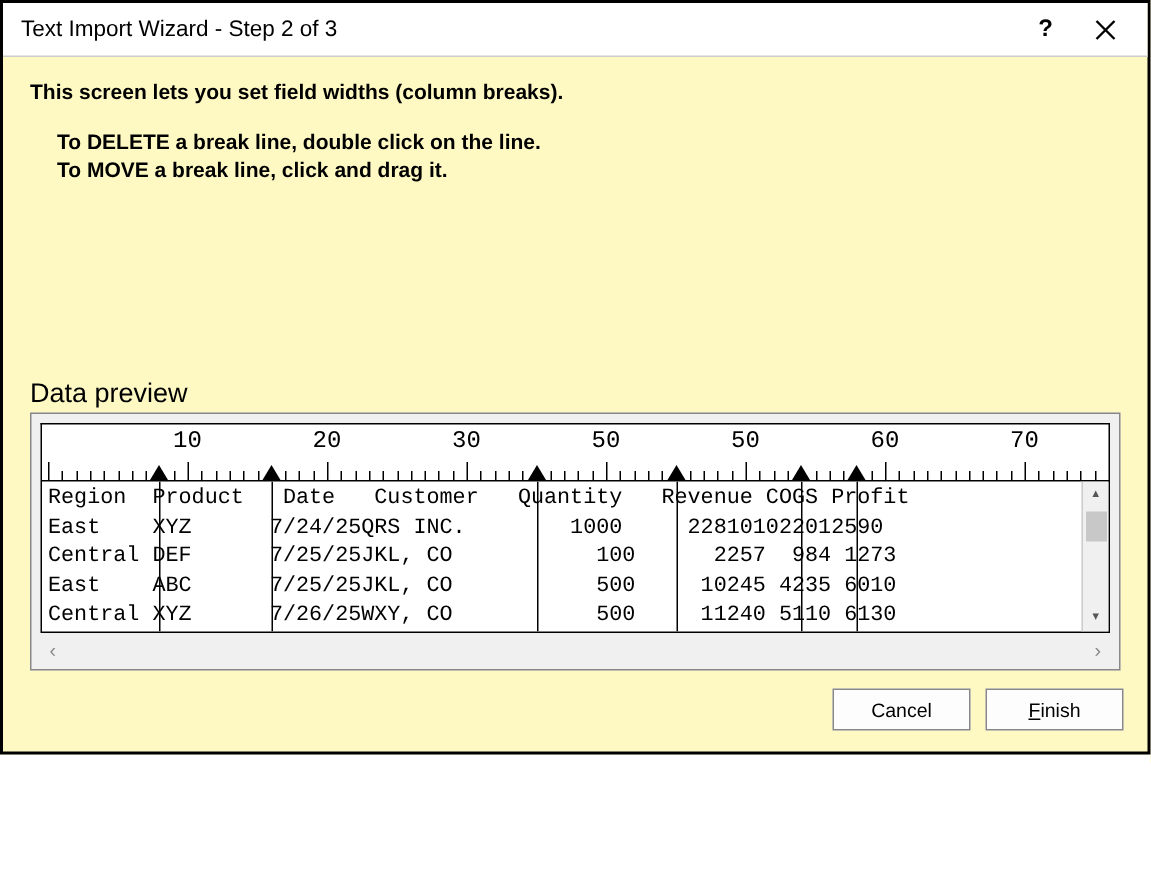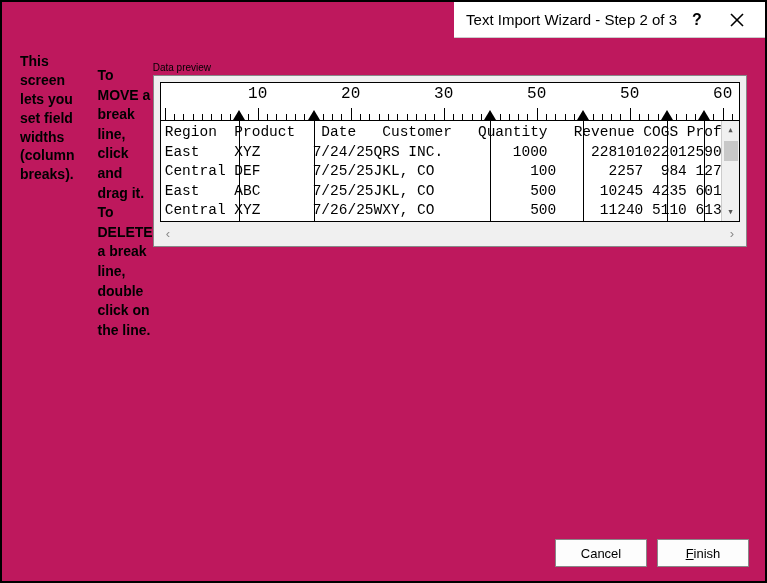--- a/index.html
+++ b/index.html
@@ -5,27 +5,26 @@
   * { box-sizing: border-box; }
   body {
     margin: 0;
     padding: 0;
     font-family: "Segoe UI", Tahoma, sans-serif;
     font-size: 13px;
     background: #fff;
   }
   .window {
     width: 767px;
-    height: 583px;
+    height: 503px;
     border: 2px solid #000;
-    background: #be185d;
+    background: #fef9c3;
     display: flex;
     flex-direction: column;
     position: relative;
-    align-items: flex-end;
   }
   .titlebar {
     height: 36px;
     background: #fff;
     display: flex;
     align-items: center;
     padding: 0 8px 0 12px;
     border-bottom: 1px solid #ccc;
   }
   .titlebar .title {
@@ -40,20 +39,21 @@
     align-items: center;
     justify-content: center;
     font-size: 16px;
     font-weight: bold;
     cursor: pointer;
   }
   .content {
     padding: 14px 18px 0 18px;
     flex: 1;
     display: flex;
+    flex-direction: column;
   }
   .intro-line {
     font-size: 14px;
     font-weight: bold;
     color: #000;
     line-height: 1.35;
   }
   .instructions {
     margin-top: 14px;
     padding-left: 18px;
@@ -61,21 +61,21 @@
   .instructions div {
     font-size: 14px;
     font-weight: bold;
     line-height: 1.4;
   }
   .spacer { flex: 1; }
   .preview-group {
     margin-top: 10px;
   }
   .group-label {
-    font-size: 10px;
+    font-size: 18px;
     color: #000;
     margin-bottom: 2px;
   }
   .preview-frame {
     border: 1px solid #888;
     background: #f0f0f0;
     padding: 6px 6px 4px 6px;
     position: relative;
   }
   .ruler-area {
@@ -221,22 +221,22 @@
         <line x1="1" y1="1" x2="13" y2="13" stroke="#000" stroke-width="1.6"></line>
         <line x1="13" y1="1" x2="1" y2="13" stroke="#000" stroke-width="1.6"></line>
       </svg>
     </div>
   </div>
 
   <div class="content">
     <div class="intro-line">This screen lets you set field widths (column breaks).</div>
 
     <div class="instructions">
+      <div>To DELETE a break line, double click on the line.</div>
       <div>To MOVE a break line, click and drag it.</div>
-      <div>To DELETE a break line, double click on the line.</div>
     </div>
 
     <div class="spacer"></div>
 
     <div class="preview-group">
       <div class="group-label">Data preview</div>
       <div class="preview-frame">
 
         <div class="ruler-area">
           <div class="ruler" id="ruler">

